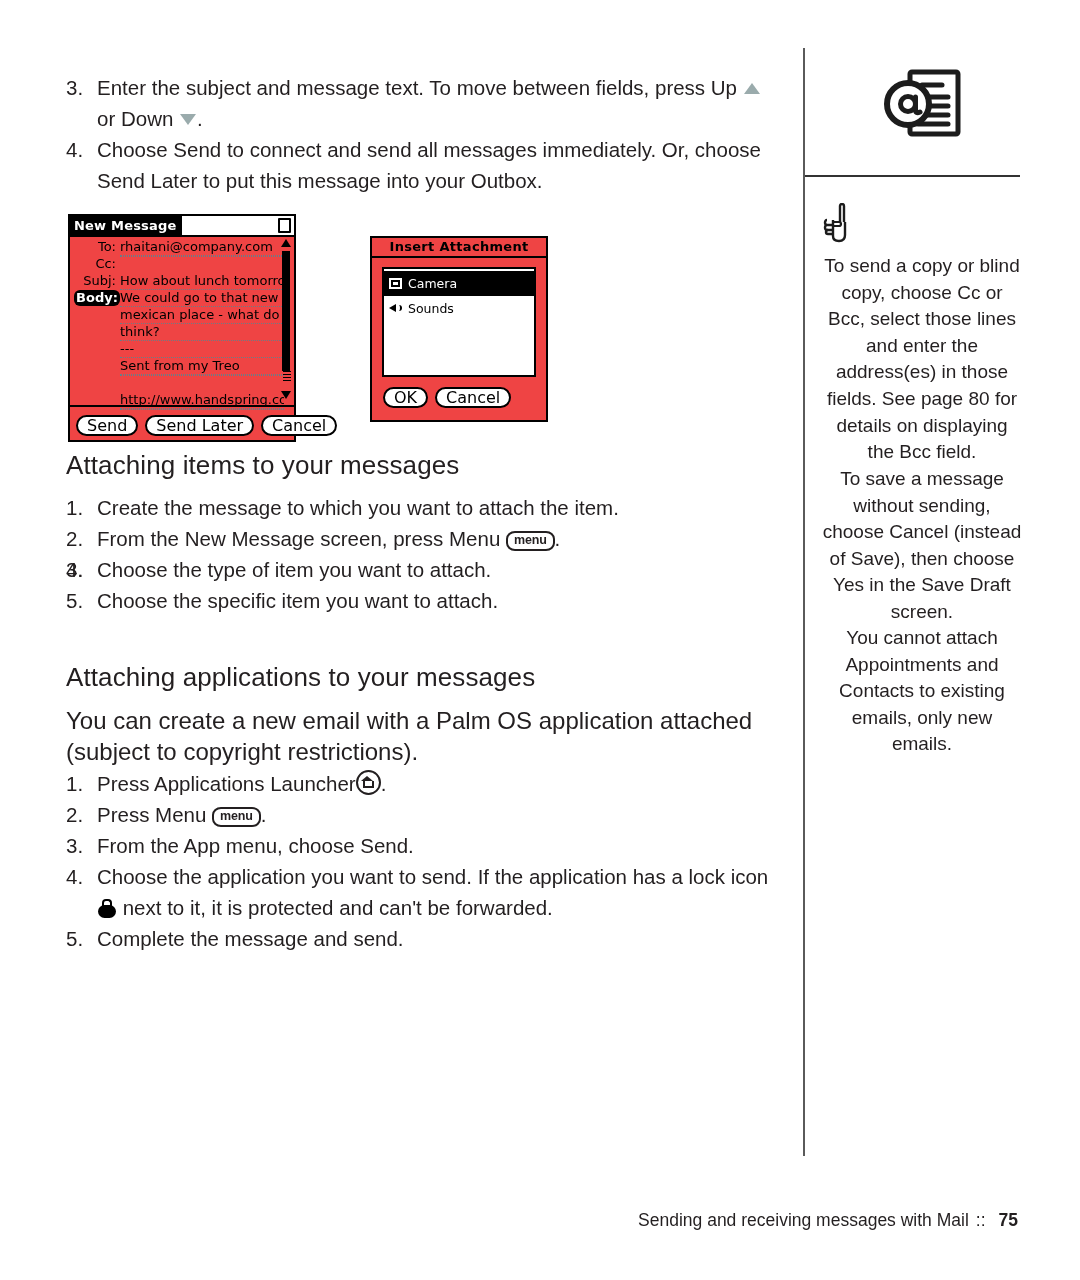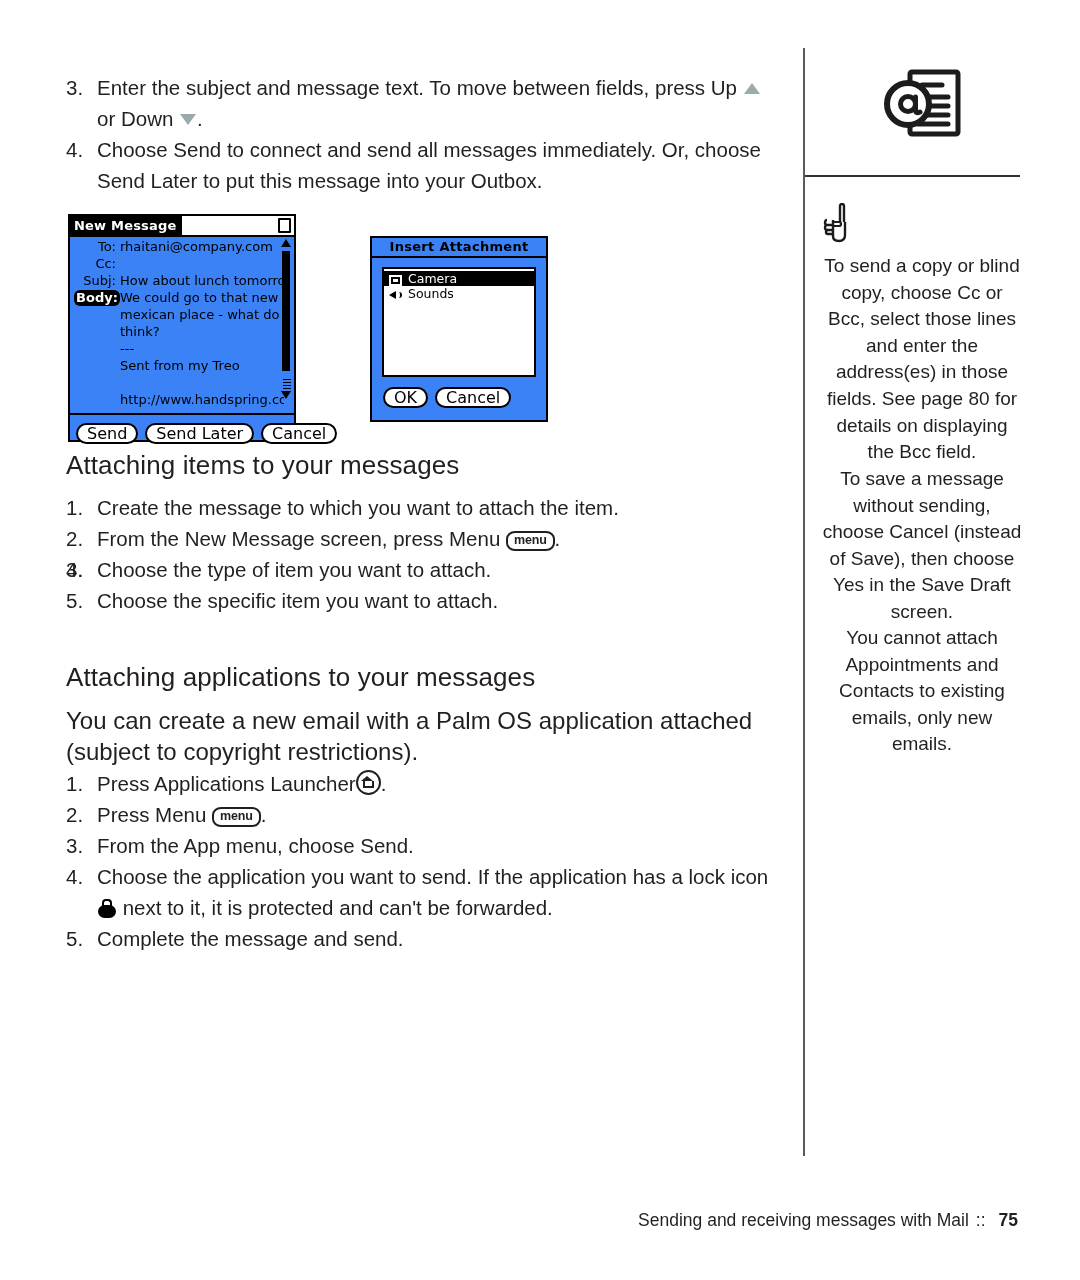--- a/index.html
+++ b/index.html
@@ -133,21 +133,21 @@
     position: absolute;
     left: 1px; top: 6px;
     width: 18px; height: 13px;
     background: #000;
     border-radius: 7px;
   }
 
   
   .palm {
     position: absolute;
-    background: #3b82f6;
+    background: #ef4444;
     border: 2px solid #000;
     font-family: "DejaVu Sans", sans-serif;
     color: #000;
   }
 
   
   #nm-device {
     left: 68px; top: 214px;
     width: 228px; height: 228px;
     box-sizing: border-box;
@@ -173,21 +173,21 @@
   #nm-signal {
     width: 9px;
     margin: 2px 3px 2px 0;
     background: #fff;
     border: 2px solid #000;
     border-radius: 1px;
   }
   #nm-body {
     position: relative;
     height: 166px;
-    padding: 2px 0 8px 0;
+    padding: 2px 0 0 0;
   }
   .nm-row {
     display: flex;
     height: 17px;
     align-items: flex-start;
   }
   .nm-label {
     width: 50px;
     text-align: right;
     font-size: 13px;
@@ -279,22 +279,22 @@
   #ia-listbox {
     margin: 9px 10px 0 10px;
     border: 2px solid #000;
     height: 110px;
     background: #fff;
     box-sizing: border-box;
     padding: 2px 0 0 0;
   }
   .ia-item {
     display: flex;
-    align-items: flex-end;
-    height: 15px;
+    align-items: center;
+    height: 25px;
     font-size: 12.5px;
     line-height: 15px;
     padding-left: 5px;
     gap: 6px;
   }
   .ia-item.sel { background: #000; color: #fff; }
   .ia-ico { width: 13px; height: 11px; position: relative; flex: none; }
   
   .ico-camera {
     border: 2px solid currentColor;

